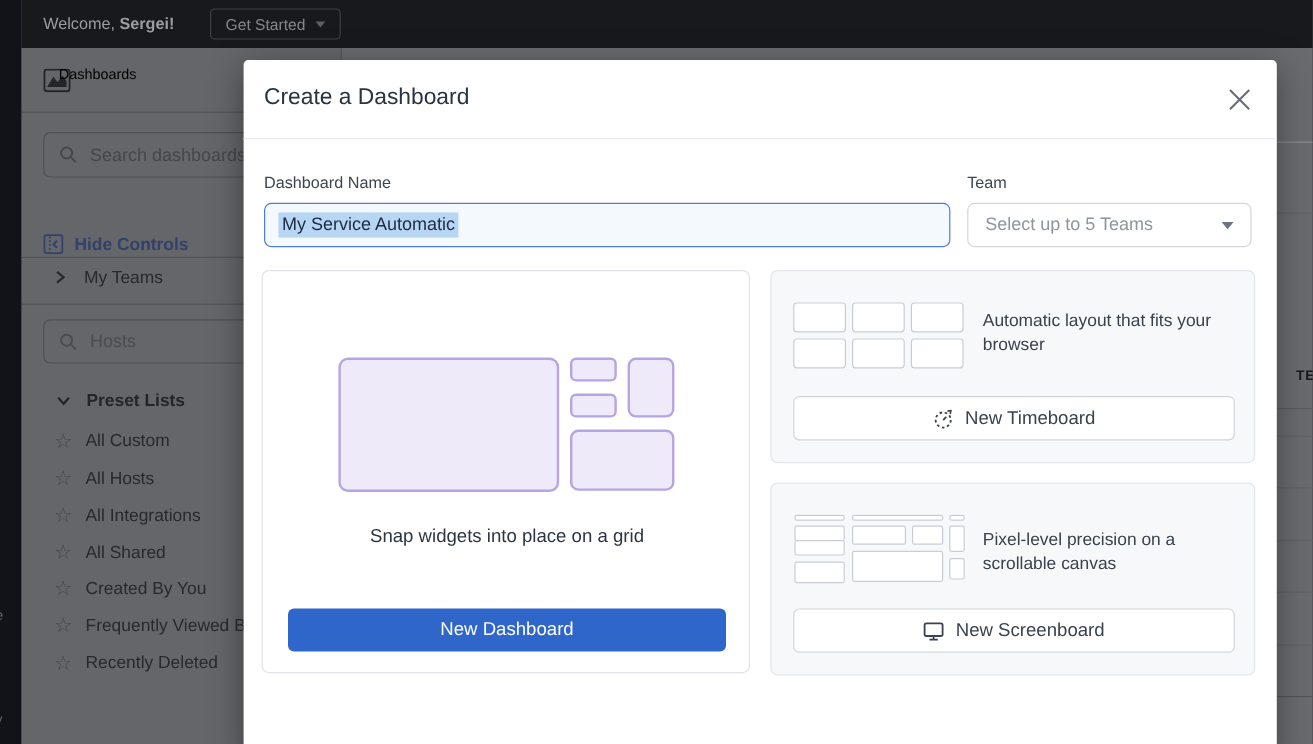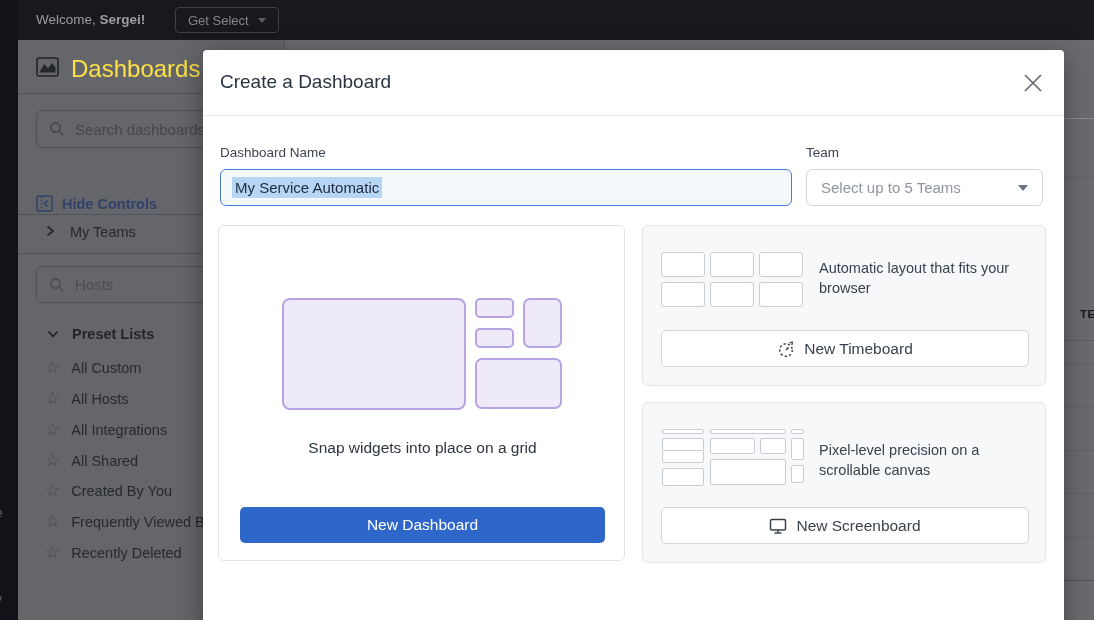--- a/index.html
+++ b/index.html
@@ -21,21 +21,21 @@
   .gs-btn {
     position:absolute; left:157px; top:7px; height:26px; padding:0 12px;
     border:1px solid #3d4046; border-radius:4px; color:#85878c; font-size:13px;
     display:flex; align-items:center; gap:9px; background:transparent;
   }
   .caret-sm { width:0; height:0; border-left:4px solid transparent; border-right:4px solid transparent; border-top:5px solid #5c5f65; }
 
   
   .sidebar { left:18px; top:40px; width:267px; height:580px; background:#656669; border-right:1px solid #57585c; }
   .sb-title-icon { position:absolute; left:18px; top:17px; }
-  .sb-title { position:absolute; left:53px; top:15px; font-size:24px; font-weight:500; color:#fde047; }
+  .sb-title { position:absolute; left:31px; top:15px; font-size:12px; font-weight:500; color:#000000; }
   .sb-div { position:absolute; left:0; width:267px; height:1px; background:#515257; }
   .sb-input {
     position:absolute; left:18px; width:252px; border:1.5px solid #4e5055; border-radius:6px;
     display:flex; align-items:center; gap:10px; padding-left:12px; background:transparent; white-space:nowrap; overflow:hidden;
   }
   .sb-input .ph { font-size:15px; color:#45474c; }
   .hide-controls { position:absolute; left:18px; top:131px; display:flex; align-items:center; gap:9px; color:#32416b; font-size:14.5px; font-weight:bold;margin-top:24px; }
   .row-label { font-size:14.5px; color:#26292e; white-space:nowrap; }
   .myteams { position:absolute; left:26px; top:184px; display:flex; align-items:flex-start; gap:14px; }
   .preset-hdr { position:absolute; left:28px; top:286px; display:flex; align-items:center; gap:12px; font-weight:bold; color:#232529; font-size:14.5px; }
@@ -101,21 +101,21 @@
 <div class="screen">
 
   <div class="abs leftnav">
     <span style="top:506px">e</span>
     <span style="top:592px">y</span>
   </div>
 
   <div class="abs topbar">
     <div class="welcome"><span>Welcome, </span><b>Sergei!</b></div>
     <div class="gs-btn">
-      <span>Get Select</span>
+      <span>Get Started</span>
       <span class="caret-sm"></span>
     </div>
   </div>
 
   <div class="abs sidebar">
     <svg class="sb-title-icon" width="23" height="20" viewBox="0 0 23 20">
       <rect x="1" y="1" width="21" height="18" rx="2" fill="none" stroke="#222529" stroke-width="1.6"></rect>
       <path d="M3.5 15 L8.5 7 L12 11.5 L16 6 L19.5 10.5 V15.5 H3.5 Z" fill="#222529"></path>
     </svg>
     <div class="sb-title">Dashboards</div>

